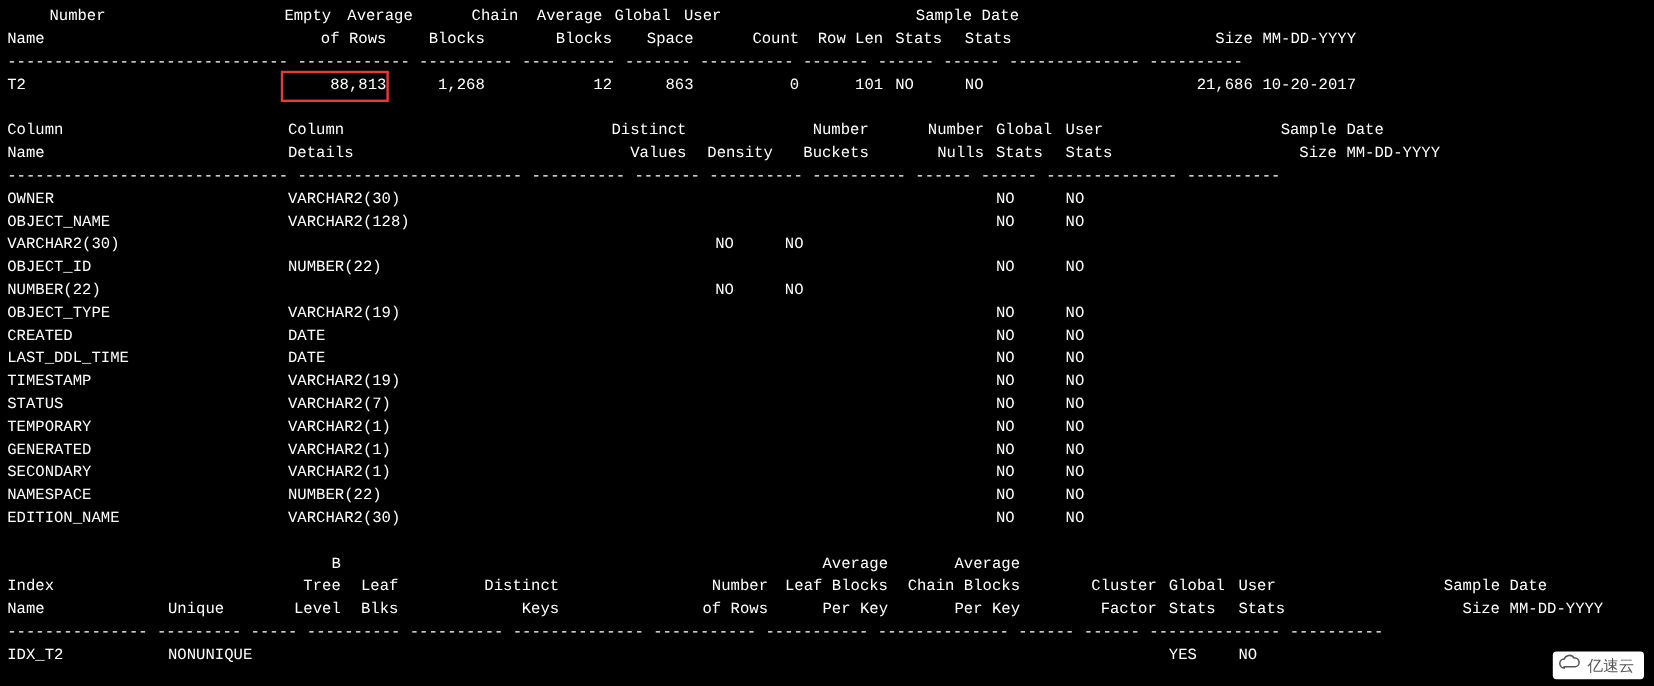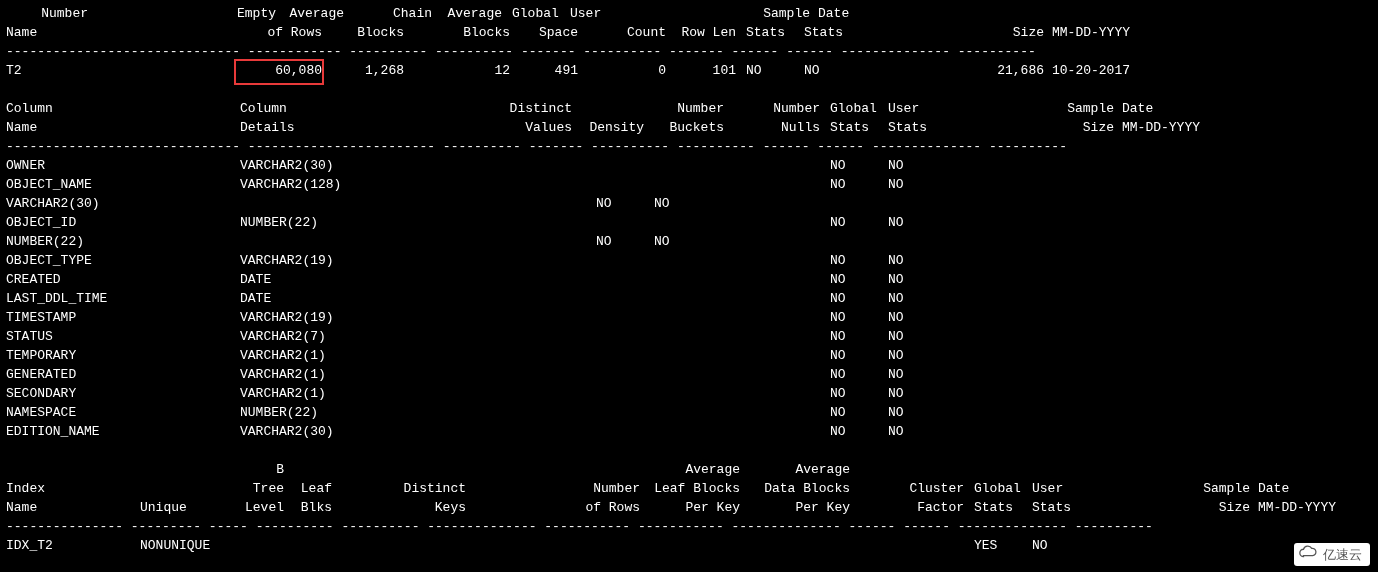--- a/index.html
+++ b/index.html
@@ -70,24 +70,24 @@
   <span style="width:10px"></span>
   <span style="width:58px">Stats</span>
   <span style="width:58px">Stats</span>
   <span style="width:182px" class="r">Size</span>
   <span style="width:8px"></span>
   <span style="width:96px">MM-DD-YYYY</span>
 </div>
 <div class="dash">------------------------------ ------------ ---------- ---------- ------- ---------- ------- ------ ------ -------------- ----------</div>
 <div class="row">
   <span style="width:234px">T2</span>
-  <span style="width:82px" class="r">60,080</span>
+  <span style="width:82px" class="r">88,813</span>
   <span style="width:82px" class="r">1,268</span>
   <span style="width:106px" class="r">12</span>
-  <span style="width:68px" class="r">491</span>
+  <span style="width:68px" class="r">863</span>
   <span style="width:88px" class="r">0</span>
   <span style="width:70px" class="r">101</span>
   <span style="width:10px"></span>
   <span style="width:58px">NO</span>
   <span style="width:58px">NO</span>
   <span style="width:182px" class="r">21,686</span>
   <span style="width:8px"></span>
   <span style="width:96px">10-20-2017</span>
 </div>
 <div>&nbsp;</div>
@@ -308,21 +308,21 @@
   <span style="width:96px"></span>
 </div>
 <div class="row">
   <span style="width:134px">Index</span>
   <span style="width:90px"></span>
   <span style="width:54px" class="r">Tree</span>
   <span style="width:48px" class="r">Leaf</span>
   <span style="width:134px" class="r">Distinct</span>
   <span style="width:174px" class="r">Number</span>
   <span style="width:100px" class="r">Leaf Blocks</span>
-  <span style="width:110px" class="r">Data Blocks</span>
+  <span style="width:110px" class="r">Chain Blocks</span>
   <span style="width:114px" class="r">Cluster</span>
   <span style="width:10px"></span>
   <span style="width:58px">Global</span>
   <span style="width:60px">User</span>
   <span style="width:158px" class="r">Sample</span>
   <span style="width:8px"></span>
   <span style="width:96px">Date</span>
 </div>
 <div class="row">
   <span style="width:134px">Name</span>

